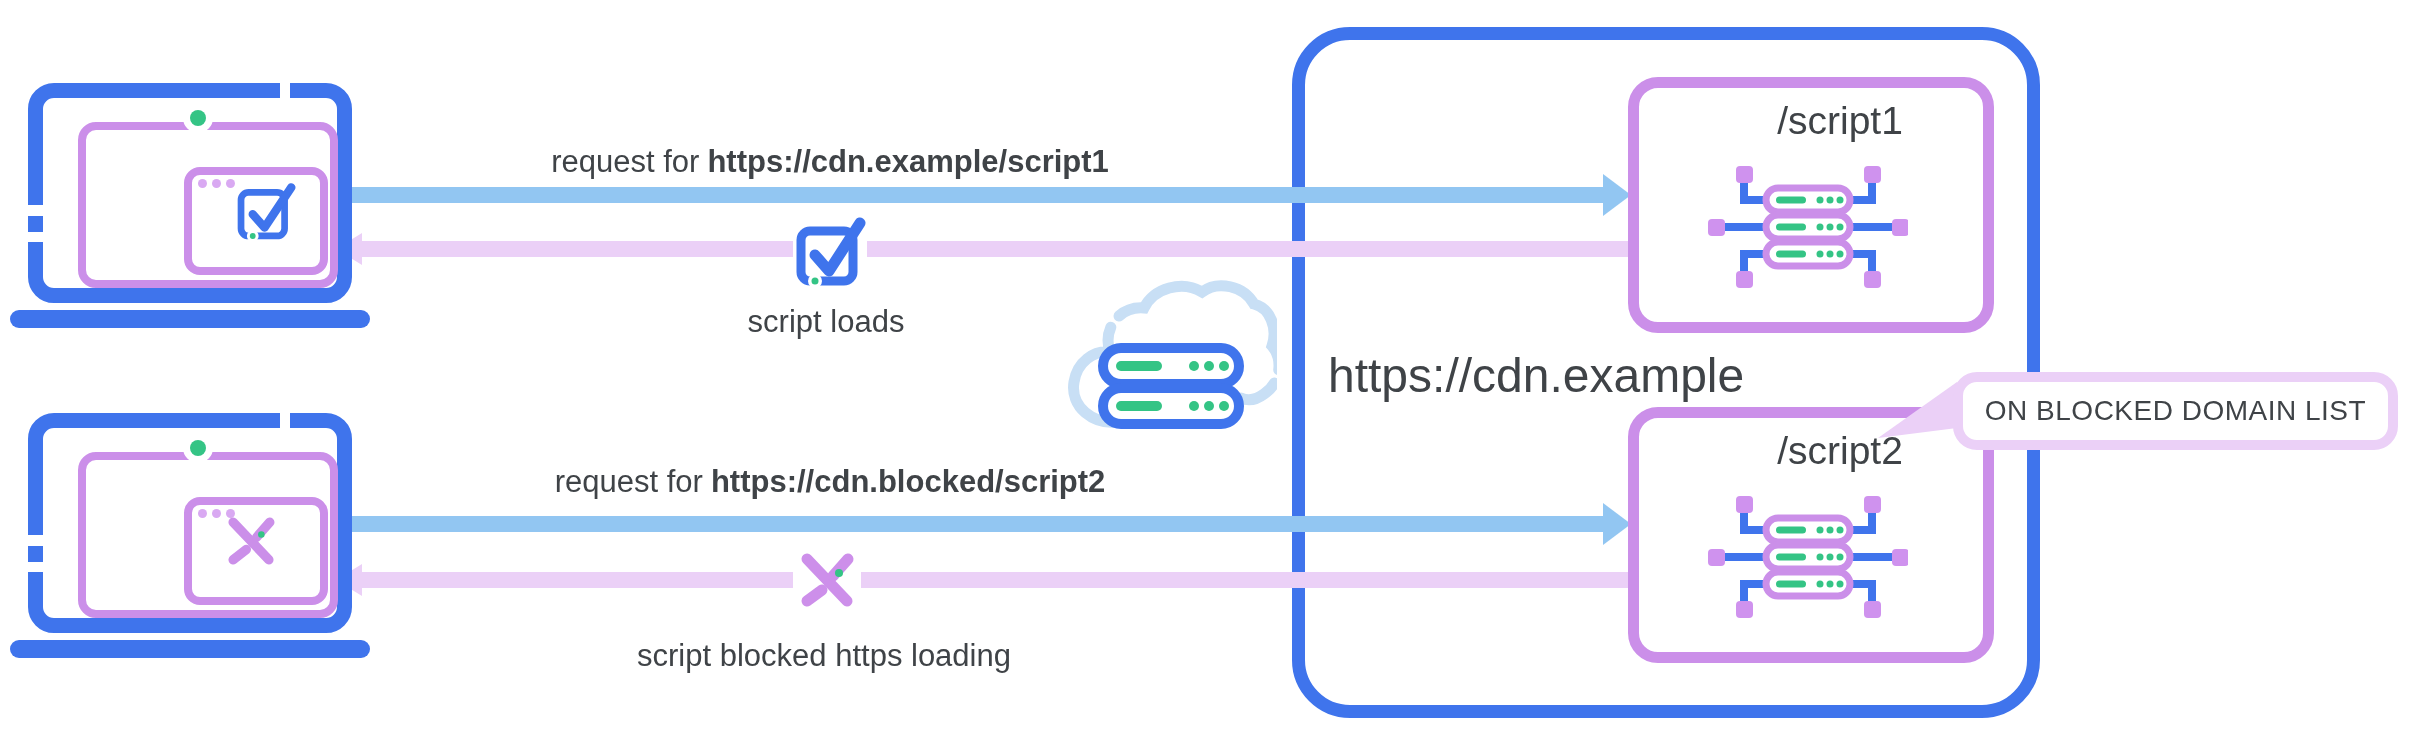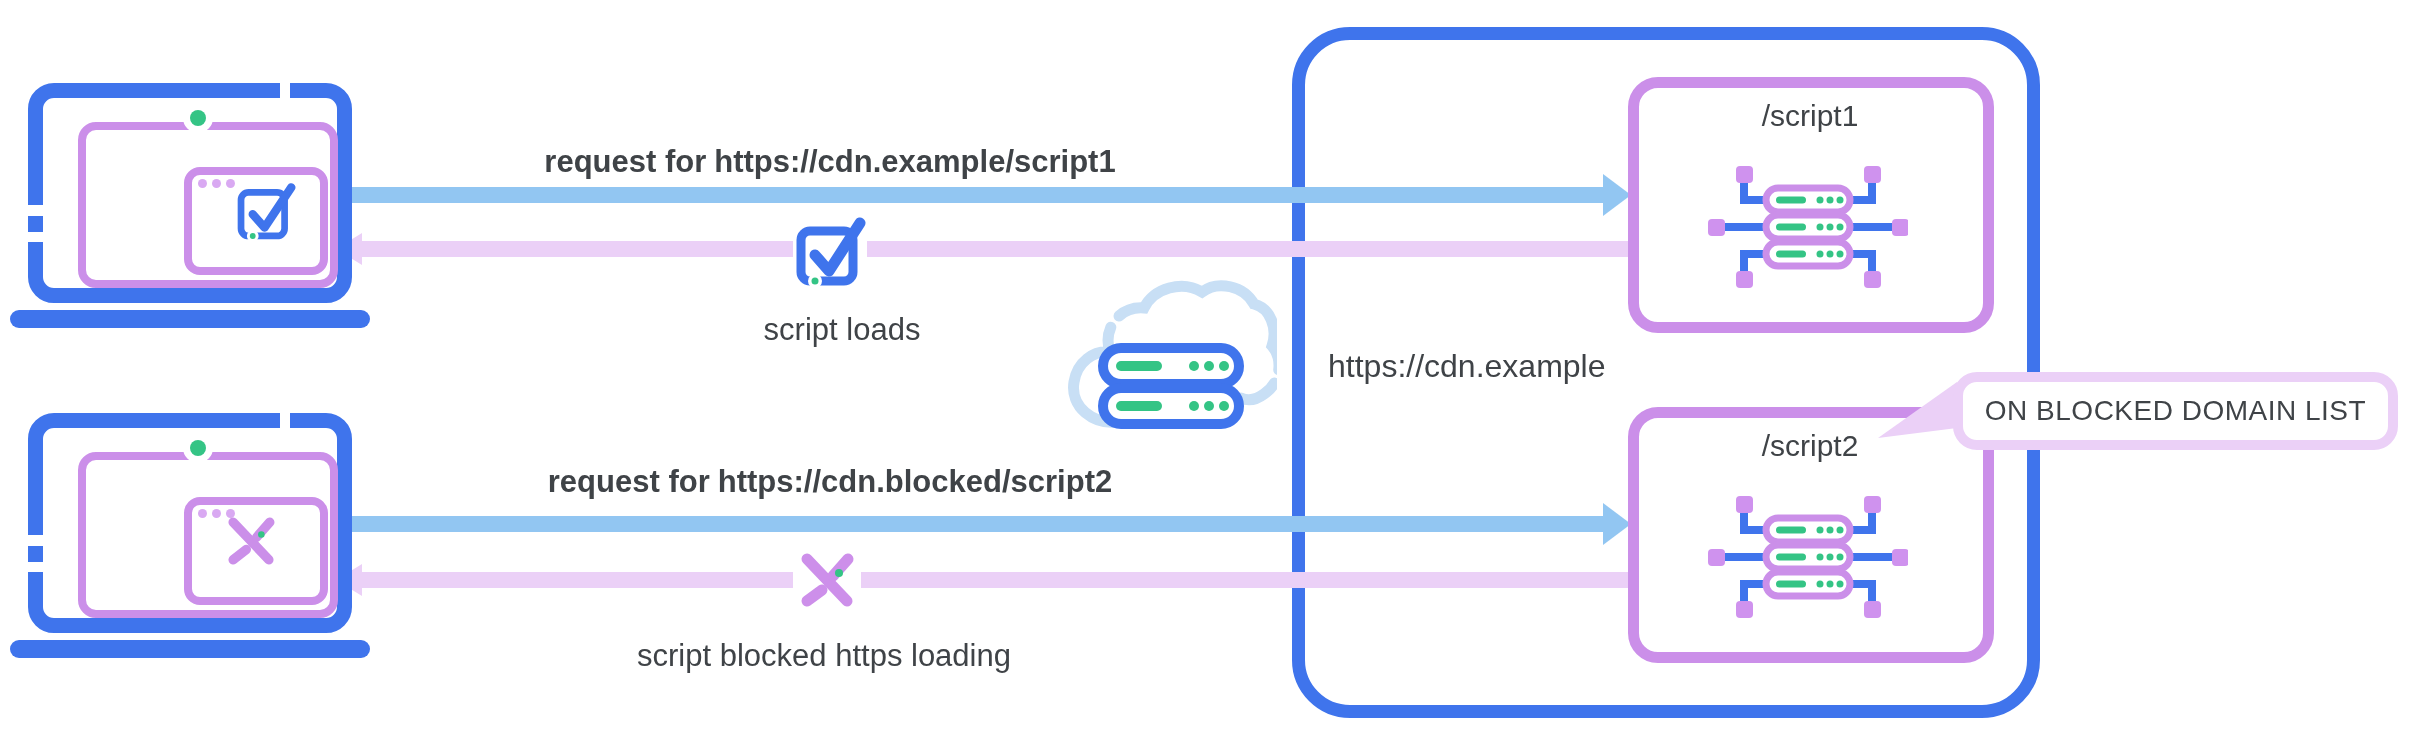--- a/index.html
+++ b/index.html
@@ -37,23 +37,23 @@
   .bar.blue{background:var(--lightblue);border-radius:8px 0 0 8px;}
   .bar.lav{background:var(--lavender);}
   .head-right{position:absolute;width:0;height:0;border-top:21px solid transparent;
               border-bottom:21px solid transparent;border-left:28px solid var(--lightblue);}
   .head-left{position:absolute;width:0;height:0;border-top:16px solid transparent;
              border-bottom:16px solid transparent;border-right:26px solid var(--lavender);}
 
   
   .flow-label{position:absolute;font-size:31px;white-space:nowrap;transform:translateX(-50%);color:var(--text);}
   .flow-label b{font-weight:bold;}
-  .req-prefix{margin-right:0.26em;font-weight:bold;}
-  .cdn-label{position:absolute;font-size:32px;white-space:nowrap;color:var(--text);text-align:right;}
-  .box-title{position:absolute;font-size:30px;white-space:nowrap;transform:translateX(-50%);color:var(--text);}
+  .req-prefix{margin-right:0.26em;}
+  .cdn-label{position:absolute;font-size:48px;white-space:nowrap;color:var(--text);text-align:right;}
+  .box-title{position:absolute;font-size:39px;white-space:nowrap;transform:translateX(-50%);color:var(--text);margin-left:30px;}
 
   
   .cdn-container{position:absolute;left:1292px;top:27px;width:722px;height:665px;
                  border:13px solid var(--blue);border-radius:58px;background:#fff;}
   .script-box{position:absolute;left:1628px;width:344px;height:234px;
               border:11px solid var(--purple);border-radius:30px;background:#fff;}
 
   
   .callout{position:absolute;left:1953px;top:372px;width:425px;height:58px;
            border:10px solid var(--lavender);border-radius:24px;background:#fff;
@@ -216,21 +216,21 @@
   <div class="flow-label" style="left:830px;top:144px;">
     <span class="req-prefix">request for</span><b>https://cdn.example/script1</b>
   </div>
   <svg class="abs icon-halo" style="left:793px;top:213px;" width="74" height="74" viewBox="0 0 74 74">
     <rect x="0" y="0" width="74" height="74" fill="#fff"></rect>
     <rect x="8" y="18" width="52" height="50" rx="9" fill="#fff" stroke="#3f74ec" stroke-width="9"></rect>
     <circle cx="22" cy="68" r="7" fill="#fff"></circle>
     <circle cx="22" cy="68" r="3.5" fill="#34c485"></circle>
     <path d="M22 42 L36 58 L67 10" fill="none" stroke="#3f74ec" stroke-width="11" stroke-linecap="round" stroke-linejoin="round"></path>
   </svg>
-  <div class="flow-label" style="left:826px;top:312px;margin-left:16px;">script loads</div>
+  <div class="flow-label" style="left:826px;top:304px;">script loads</div>
 
   <div class="flow-label" style="left:830px;top:464px;">
     <span class="req-prefix">request for</span><b>https://cdn.blocked/script2</b>
   </div>
   <svg class="abs icon-halo" style="left:793px;top:546px;" width="68" height="68" viewBox="0 0 68 68">
     <rect x="0" y="0" width="68" height="68" fill="#fff"></rect>
     <path d="M14 13 L54 55" fill="none" stroke="#cd8fea" stroke-width="11" stroke-linecap="round"></path>
     <path d="M55 13 L40 30 M29 44 L14 55" fill="none" stroke="#cd8fea" stroke-width="11" stroke-linecap="round"></path>
     <circle cx="46" cy="27" r="4" fill="#34c485"></circle>
   </svg>

